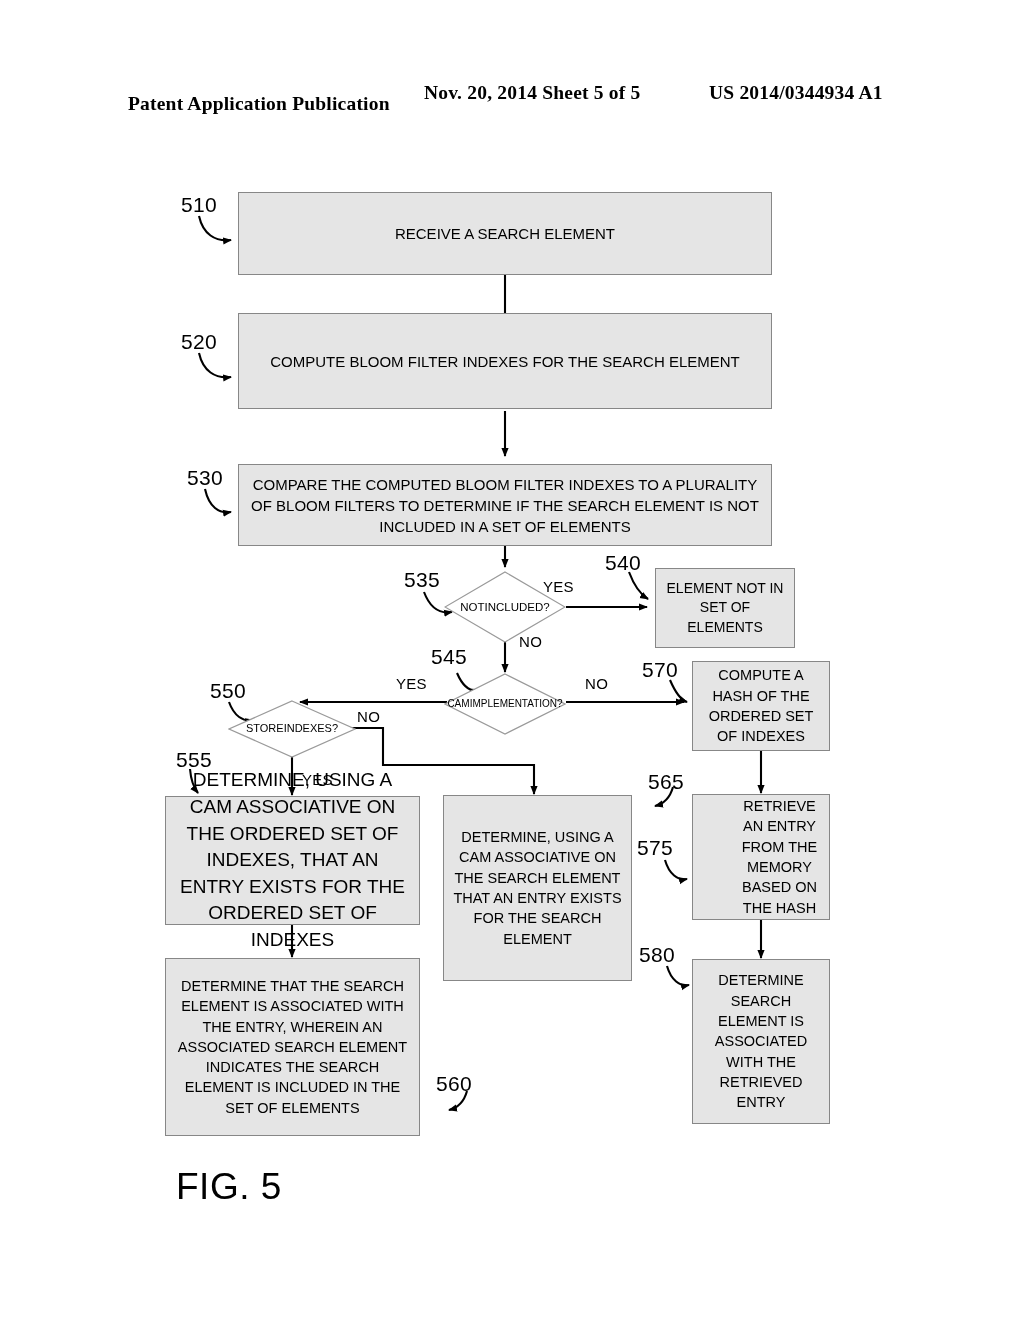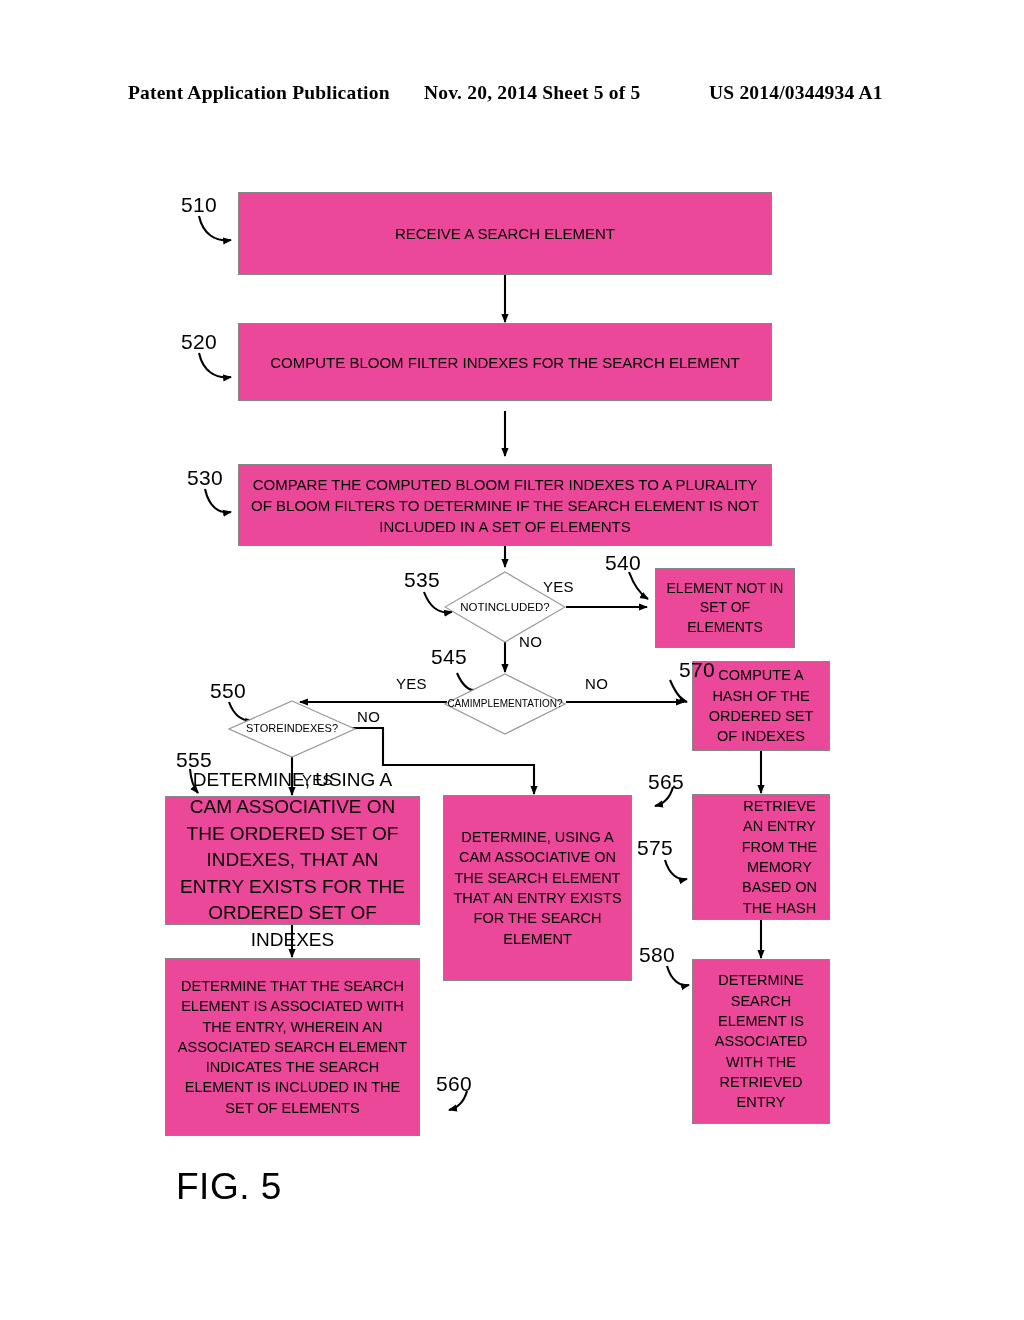--- a/index.html
+++ b/index.html
@@ -23,41 +23,41 @@
     left: 0; top: 82px;
     width: 1024px;
     height: 30px;
     font-family: "Liberation Serif", serif;
     font-weight: bold;
     font-size: 19.5px;
     color: #000;
     letter-spacing: 0.2px;
     white-space: nowrap;
   }
-  #pub-header .hdr-left   { position: absolute; left: 128px; top: 0; }
+  #pub-header .hdr-left   { position: absolute; left: 128px; top: 11px; }
   #pub-header .hdr-mid    { position: absolute; left: 424px; top: 0; }
   #pub-header .hdr-right  { position: absolute; left: 709px; top: 0; }
 
   
   #fig-caption {
     position: absolute;
     left: 176px;
     top: 1166px;
     font-size: 37px;
     font-family: "Liberation Sans", sans-serif;
     color: #000;
     letter-spacing: 0.5px;
   }
 
   
   .pbox {
     position: absolute;
     box-sizing: border-box;
     border: 1.3px solid #878787;
-    background: #ec4899;
+    background: #e5e5e5;
     display: flex;
     align-items: center;
     justify-content: center;
     text-align: center;
     color: #000;
     font-family: "Liberation Sans", sans-serif;
     line-height: 1.40;
   }
   .pbox .txt { display: block; padding: 0 8px; }
 
@@ -177,21 +177,21 @@
       <path d="M667,966 C671,980 680,987 689,985" marker-end="url(#ahs)"></path>
       <path d="M467,1091 C464,1102 457,1108 449,1110" marker-end="url(#ahs)"></path>
     </g>
   </svg>
 
   <div class="pbox" style="left:238px; top:192px; width:534px; height:83px; font-size:15px;">
     <span class="txt">RECEIVE A SEARCH ELEMENT</span>
   </div>
   <div class="refnum" style="left:181px; top:193px;">510</div>
 
-  <div class="pbox" style="left:238px; top:323px; width:534px; height:78px; font-size:15px;">
+  <div class="pbox" style="left:238px; top:313px; width:534px; height:96px; font-size:15px;">
     <span class="txt">COMPUTE BLOOM FILTER INDEXES FOR THE SEARCH ELEMENT</span>
   </div>
   <div class="refnum" style="left:181px; top:330px;">520</div>
 
   <div class="pbox" style="left:238px; top:464px; width:534px; height:82px; font-size:15px;">
     <span class="txt" style="max-width:520px;">COMPARE THE COMPUTED BLOOM FILTER INDEXES TO A PLURALITY OF BLOOM FILTERS TO DETERMINE IF THE SEARCH ELEMENT IS NOT INCLUDED IN A SET OF ELEMENTS</span>
   </div>
   <div class="refnum" style="left:187px; top:466px;">530</div>
 
   <div class="diamond-wrap" style="left:444px; top:571px; width:122px; height:72px;">
@@ -252,21 +252,21 @@
   <div class="refnum" style="left:436px; top:1072px;">560</div>
 
   <div class="pbox" style="left:443px; top:795px; width:189px; height:186px; font-size:14.5px;">
     <span class="txt">DETERMINE, USING A CAM ASSOCIATIVE ON THE SEARCH ELEMENT THAT AN ENTRY EXISTS FOR THE SEARCH ELEMENT</span>
   </div>
   <div class="refnum" style="left:648px; top:770px;">565</div>
 
   <div class="pbox" style="left:692px; top:661px; width:138px; height:90px; font-size:14.5px;">
     <span class="txt">COMPUTE A HASH OF THE ORDERED SET OF INDEXES</span>
   </div>
-  <div class="refnum" style="left:642px; top:658px;margin-left:37px;">570</div>
+  <div class="refnum" style="left:642px; top:658px;">570</div>
 
   <div class="pbox" style="left:692px; top:794px; width:138px; height:126px; font-size:14.5px;padding-left:37px;">
     <span class="txt">RETRIEVE AN ENTRY FROM THE MEMORY BASED ON THE HASH</span>
   </div>
   <div class="refnum" style="left:637px; top:836px;">575</div>
 
   <div class="pbox" style="left:692px; top:959px; width:138px; height:165px; font-size:14.5px;">
     <span class="txt">DETERMINE SEARCH ELEMENT IS ASSOCIATED WITH THE RETRIEVED ENTRY</span>
   </div>
   <div class="refnum" style="left:639px; top:943px;">580</div>

